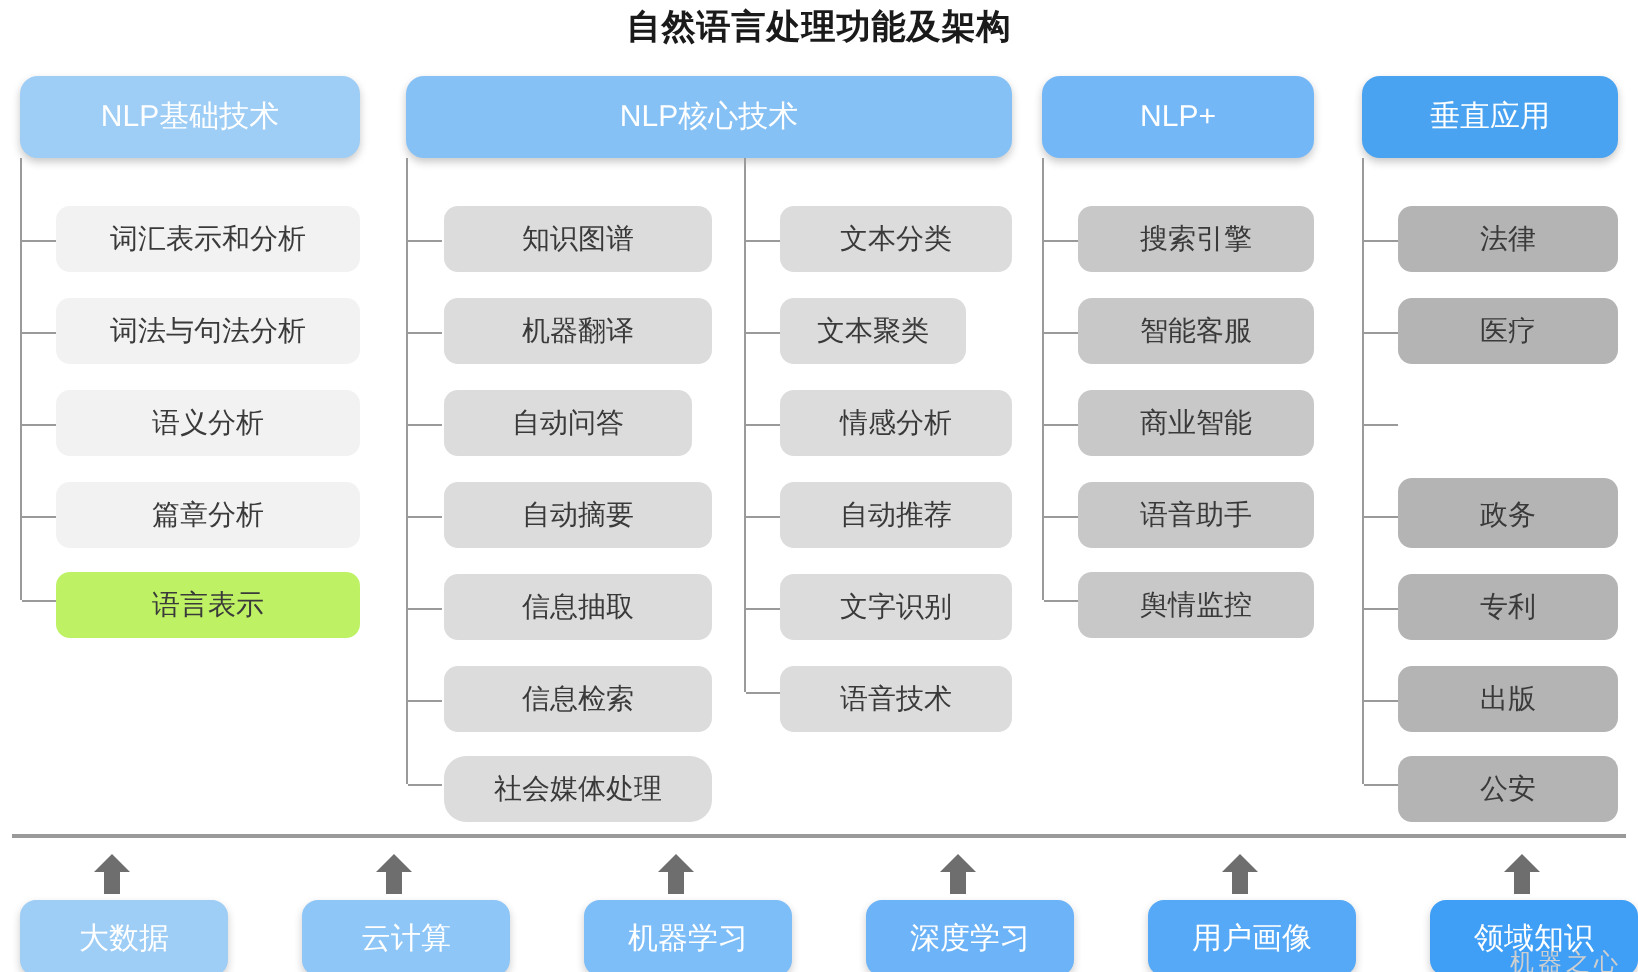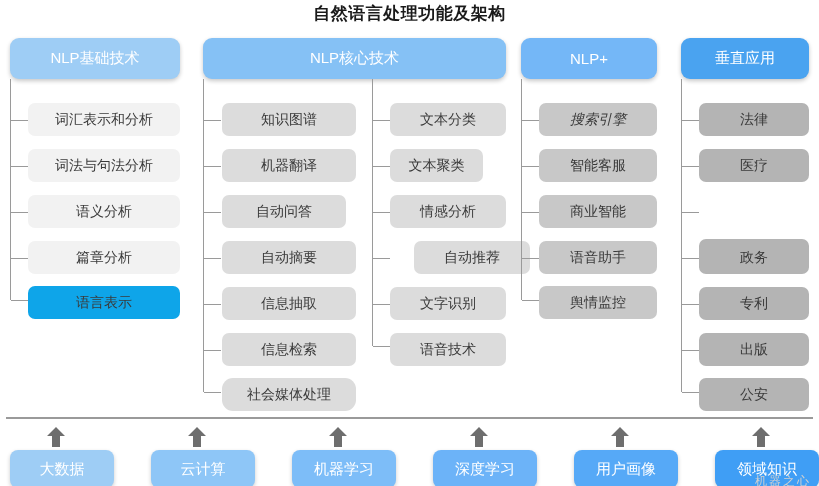--- a/index.html
+++ b/index.html
@@ -101,21 +101,21 @@
     <div class="stub" style="left:11px;top:166px;"></div>
     <div class="item" style="left:28px;top:149px;width:152px;background:#f2f2f2;">词法与句法分析</div>
 
     <div class="stub" style="left:11px;top:212px;"></div>
     <div class="item" style="left:28px;top:195px;width:152px;background:#f2f2f2;">语义分析</div>
 
     <div class="stub" style="left:11px;top:258px;"></div>
     <div class="item" style="left:28px;top:241px;width:152px;background:#f2f2f2;">篇章分析</div>
 
     <div class="stub" style="left:11px;top:300px;"></div>
-    <div class="item" style="left:28px;top:286px;width:152px;background:#0ea5e9;">语言表示</div>
+    <div class="item" style="left:28px;top:286px;width:152px;background:#bef264;">语言表示</div>
   </div>
 
   <div class="col">
     <div class="header" style="left:203px;top:38px;width:303px;background:#85c1f5;">NLP核心技术</div>
 
     <div class="trunk" style="left:203px;top:79px;height:313px;"></div>
 
     <div class="stub" style="left:204px;top:120px;"></div>
     <div class="item" style="left:222px;top:103px;width:134px;background:#dcdcdc;">知识图谱</div>
 
@@ -142,35 +142,35 @@
     <div class="stub" style="left:373px;top:120px;"></div>
     <div class="item" style="left:390px;top:103px;width:116px;background:#dcdcdc;">文本分类</div>
 
     <div class="stub" style="left:373px;top:166px;"></div>
     <div class="item" style="left:390px;top:149px;width:93px;background:#dcdcdc;">文本聚类</div>
 
     <div class="stub" style="left:373px;top:212px;"></div>
     <div class="item" style="left:390px;top:195px;width:116px;background:#dcdcdc;">情感分析</div>
 
     <div class="stub" style="left:373px;top:258px;"></div>
-    <div class="item" style="left:414px;top:241px;width:116px;background:#dcdcdc;">自动推荐</div>
+    <div class="item" style="left:390px;top:241px;width:116px;background:#dcdcdc;">自动推荐</div>
 
     <div class="stub" style="left:373px;top:304px;"></div>
     <div class="item" style="left:390px;top:287px;width:116px;background:#dcdcdc;">文字识别</div>
 
     <div class="stub" style="left:373px;top:346px;"></div>
     <div class="item" style="left:390px;top:333px;width:116px;background:#dcdcdc;">语音技术</div>
   </div>
 
   <div class="col">
     <div class="header" style="left:521px;top:38px;width:136px;background:#74b7f7;">NLP+</div>
     <div class="trunk" style="left:521px;top:79px;height:221px;"></div>
 
     <div class="stub" style="left:522px;top:120px;"></div>
-    <div class="item" style="left:539px;top:103px;width:118px;background:#c8c8c8;font-style:italic;">搜索引擎</div>
+    <div class="item" style="left:539px;top:103px;width:118px;background:#c8c8c8;">搜索引擎</div>
 
     <div class="stub" style="left:522px;top:166px;"></div>
     <div class="item" style="left:539px;top:149px;width:118px;background:#c8c8c8;">智能客服</div>
 
     <div class="stub" style="left:522px;top:212px;"></div>
     <div class="item" style="left:539px;top:195px;width:118px;background:#c8c8c8;">商业智能</div>
 
     <div class="stub" style="left:522px;top:258px;"></div>
     <div class="item" style="left:539px;top:241px;width:118px;background:#c8c8c8;">语音助手</div>
 

